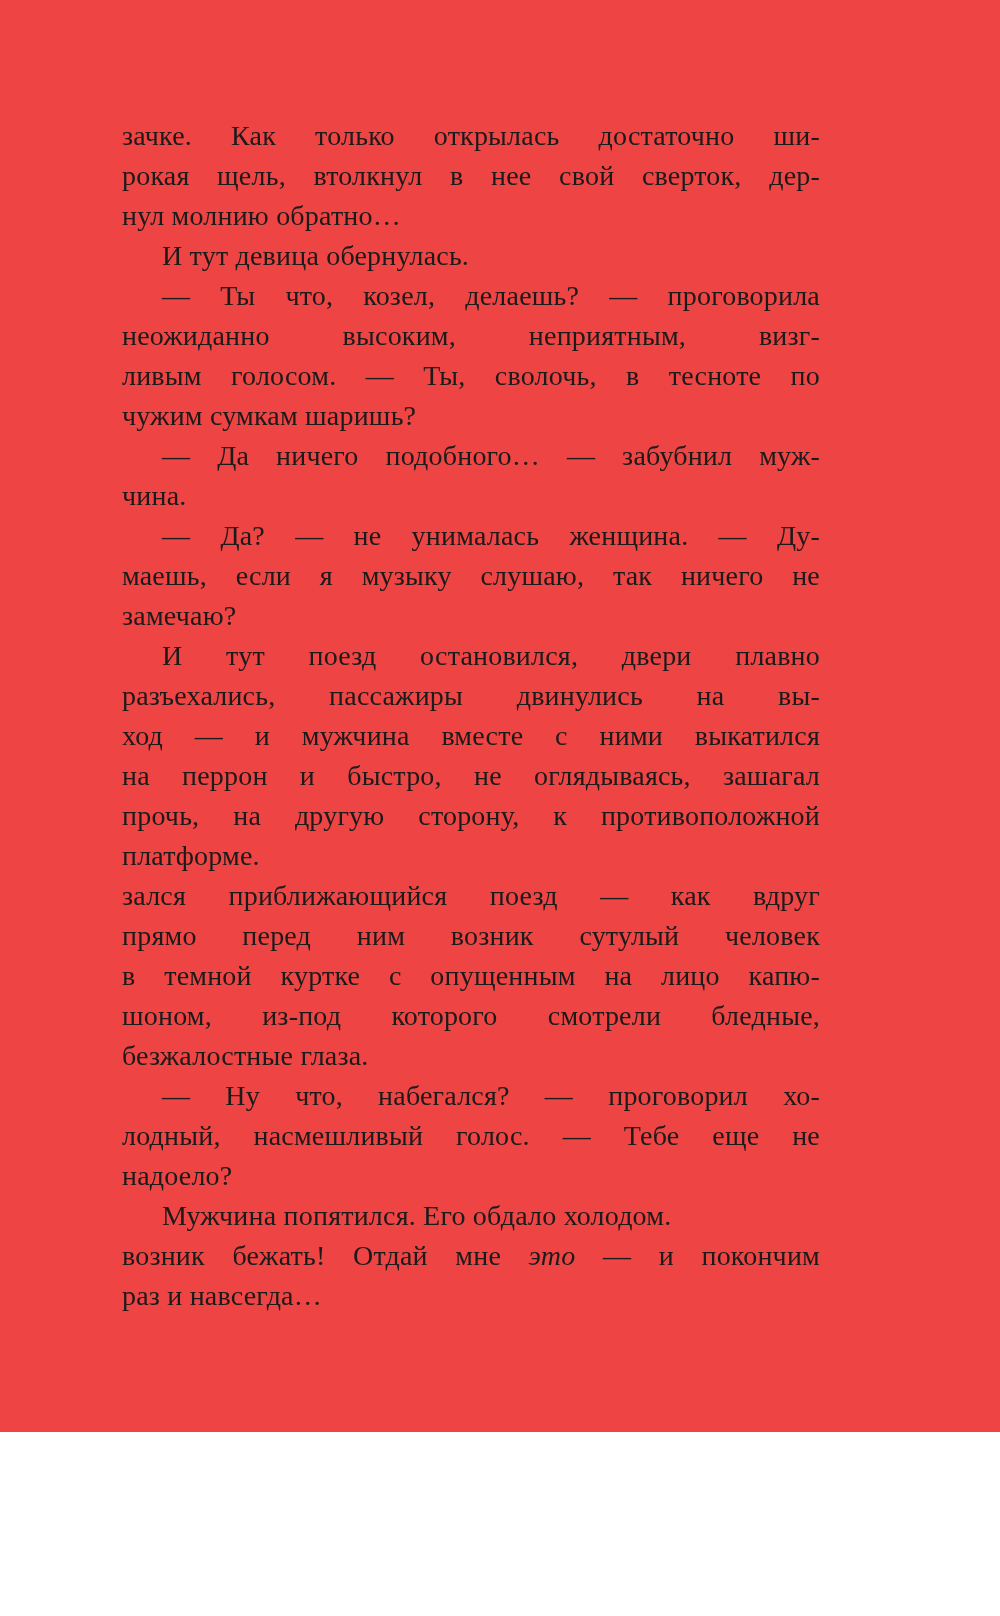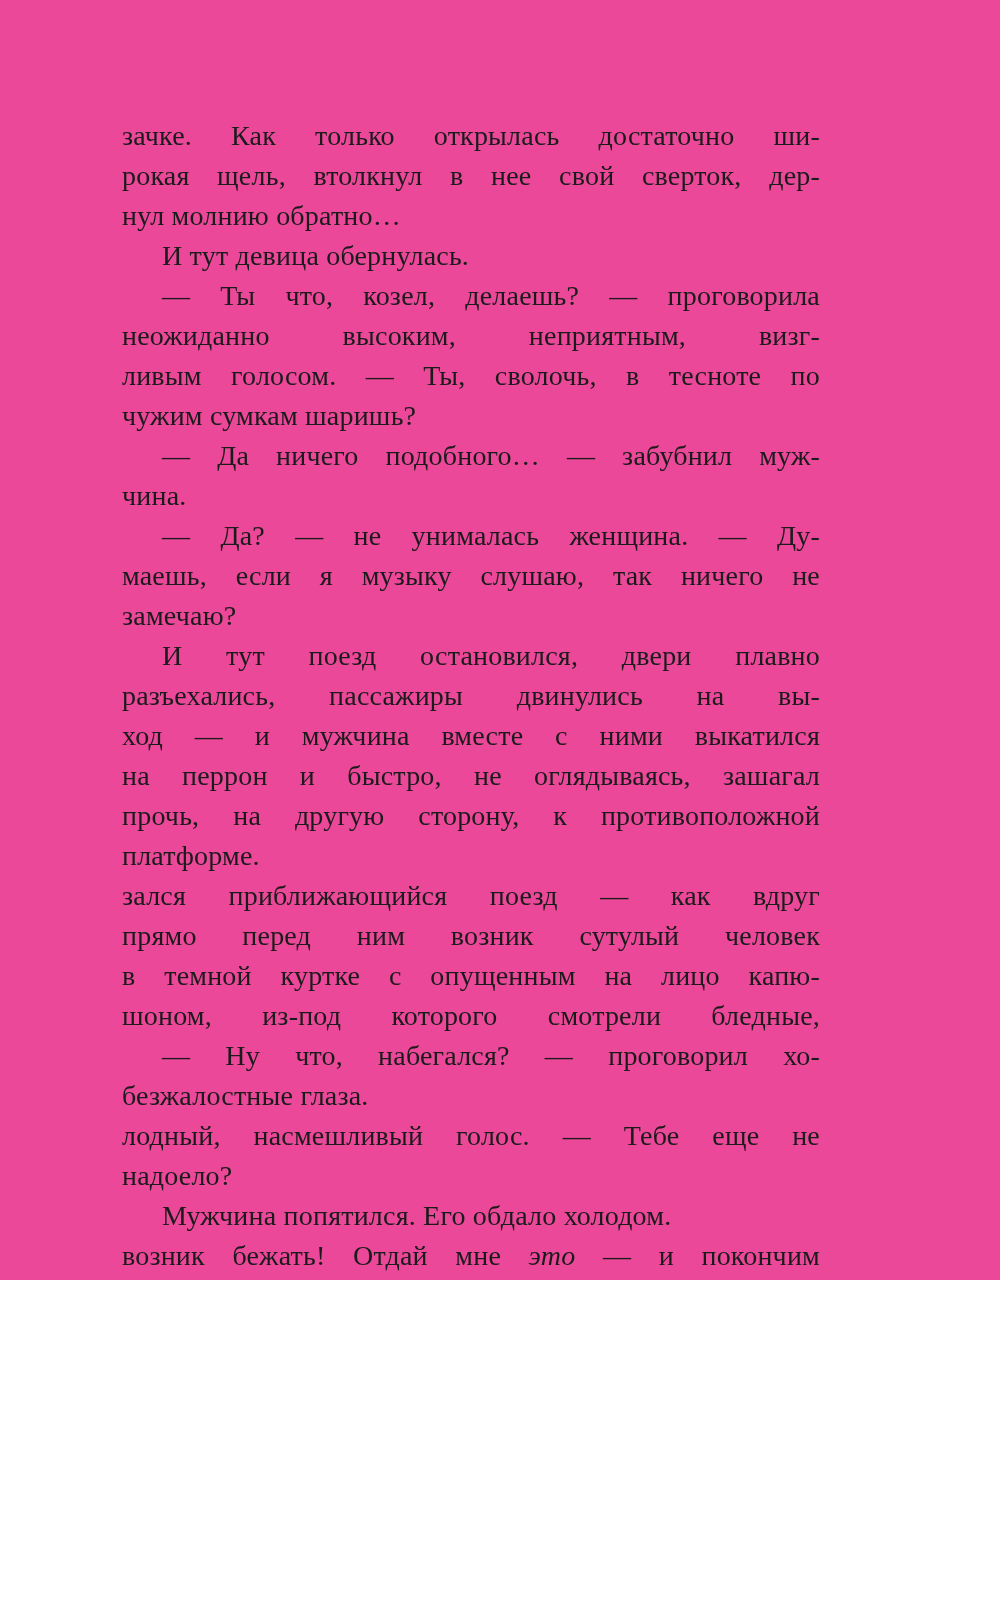--- a/index.html
+++ b/index.html
@@ -3,22 +3,22 @@
 <meta charset="utf-8">
 <style>
   html, body {
     margin: 0;
     padding: 0;
     background: #ffffff;
   }
   .page {
     position: relative;
     width: 1000px;
-    height: 1280px;
-    background: #ec4899;
+    height: 1432px;
+    background: #ef4444;
     overflow: hidden;
     font-family: "Liberation Serif", "DejaVu Serif", serif;
     color: #1b1b1b;
   }
   .textblock {
     position: absolute;
     left: 122px;
     top: 116px;
     width: 698px;
     font-size: 28px;
@@ -72,22 +72,22 @@
       <div class="line indent"><span>И тут поезд остановился, двери плавно</span></div>
       <div class="line"><span>разъехались, пассажиры двинулись на вы-</span></div>
       <div class="line"><span>ход — и мужчина вместе с ними выкатился</span></div>
       <div class="line"><span>на перрон и быстро, не оглядываясь, зашагал</span></div>
       <div class="line"><span>прочь, на другую сторону, к противоположной</span></div>
       <div class="line end"><span>платформе.</span></div>
       <div class="line"><span>зался приближающийся поезд — как вдруг</span></div>
       <div class="line"><span>прямо перед ним возник сутулый человек</span></div>
       <div class="line"><span>в темной куртке с опущенным на лицо капю-</span></div>
       <div class="line"><span>шоном, из-под которого смотрели бледные,</span></div>
+      <div class="line end"><span>безжалостные глаза.</span></div>
       <div class="line indent"><span>— Ну что, набегался? — проговорил хо-</span></div>
-      <div class="line end"><span>безжалостные глаза.</span></div>
       <div class="line"><span>лодный, насмешливый голос. — Тебе еще не</span></div>
       <div class="line end"><span>надоело?</span></div>
       <div class="line indent end"><span>Мужчина попятился. Его обдало холодом.</span></div>
       <div class="line"><span>возник бежать! Отдай мне </span><span class="em">это</span><span> — и покончим</span></div>
       <div class="line end"><span>раз и навсегда…</span></div>
     </div>
   <div class="pagenum">~ 13 ~</div>
 </div>
 
 </body></html>

